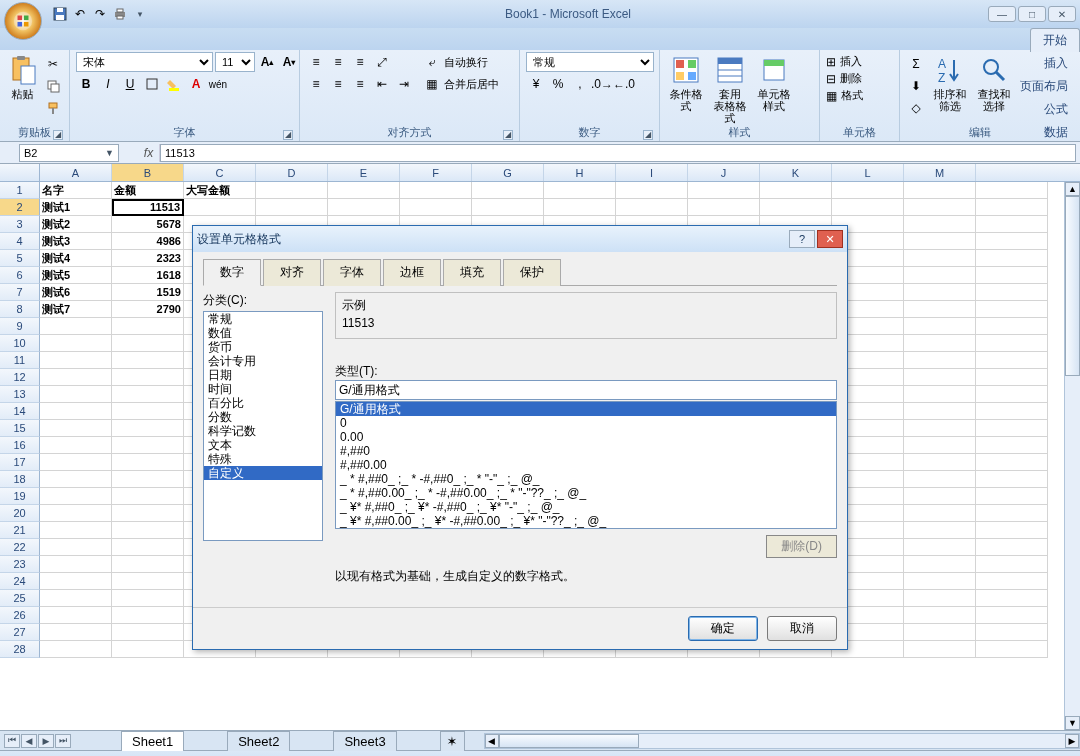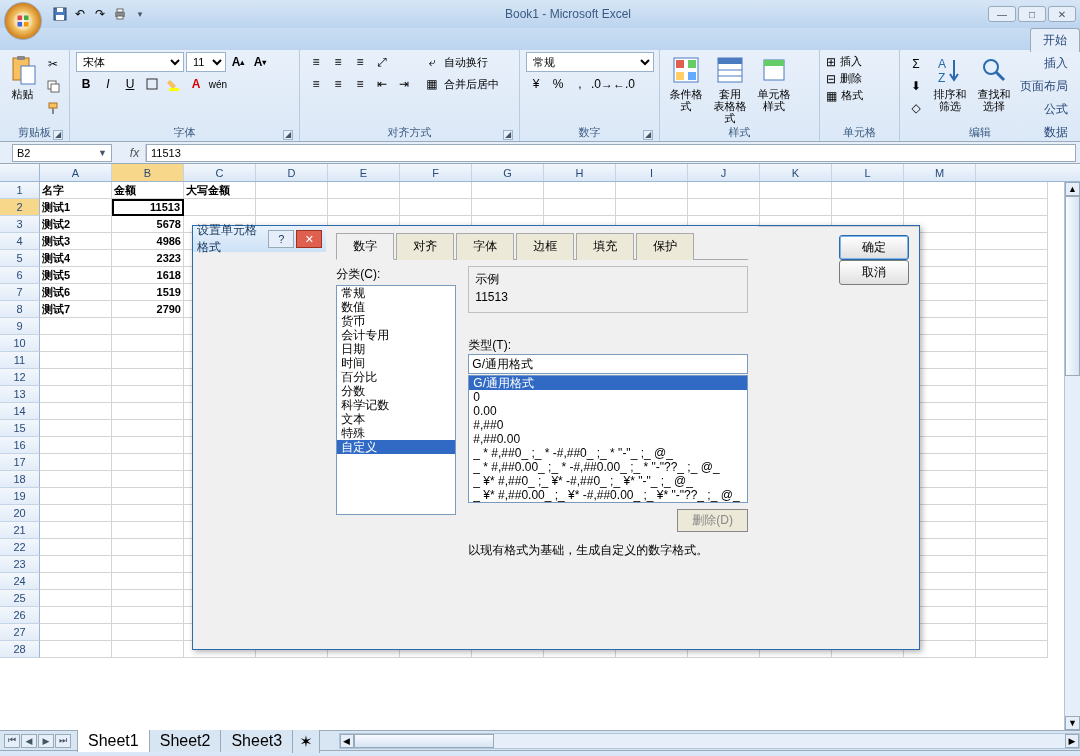--- a/index.html
+++ b/index.html
@@ -31,21 +31,21 @@
 .vstack { display:flex; flex-direction:column; gap:2px; }
 .hstack { display:flex; gap:2px; align-items:center; }
 .btn16 { width:20px; height:20px; border:1px solid transparent; display:flex; align-items:center; justify-content:center; }
 .bigbtn { width:40px; display:flex; flex-direction:column; align-items:center; gap:2px; padding-top:2px; }
 .bigbtn .ico { width:32px; height:32px; }
 .bigbtn .lbl { font-size:11px; text-align:center; line-height:12px; }
 select.rsel, input.rinp { height:20px; border:1px solid #99b3cc; background:#fff; font-size:11px; padding:0 2px; }
 
 
 .fbar { height: 22px; background:#e6eef9; border-bottom:1px solid #9ab; display:flex; align-items:center; }
-.namebox { width:100px; height:18px; border:1px solid #9ab; background:#fff; margin:0 12px; display:flex; align-items:center; padding:0 4px; font-size:11px; }
+.namebox { width:100px; height:18px; border:1px solid #9ab; background:#fff; margin:0 19px; display:flex; align-items:center; padding:0 4px; font-size:11px; }
 .namebox .dd { margin-left:auto; color:#456; font-size:9px; }
 .fxbtn { width:22px; height:18px; display:flex; align-items:center; justify-content:center; font-style:italic; color:#555; border-right:1px solid #ccd; }
 .fvalue { flex:1; height:18px; border:1px solid #9ab; background:#fff; margin-right:4px; padding:0 4px; font-size:11px; display:flex; align-items:center; }
 
 
 .gridwrap { position:relative; height: 566px; background:#fff; overflow:hidden; }
 .colheads { display:flex; height:18px; background:linear-gradient(#f3f7fc,#dbe8f7); border-bottom:1px solid #9db6d2; }
 .corner { width:40px; border-right:1px solid #9db6d2; background:linear-gradient(#f3f7fc,#dbe8f7); }
 .ch { width:72px; border-right:1px solid #c4d5e8; text-align:center; font-size:11px; color:#2a4a7a; line-height:18px; }
 .ch.sel { background:#f7d88a; }
@@ -56,33 +56,33 @@
 .cells { position:relative; }
 .crow { display:flex; height:17px;font-weight:bold; }
 .cell { width:72px; height:17px; border-right:1px solid #d4d4d4; border-bottom:1px solid #d4d4d4; font-size:11px; padding:0 2px; line-height:17px; overflow:hidden; white-space:nowrap; }
 .cell.r { text-align:right; }
 .cell.selcell { border:2px solid #000; line-height:13px; }
 
 
 .sheettabs { height:20px; background:#d8e5f3; border-top:1px solid #9ab; display:flex; align-items:center; padding-left:4px; }
 .stnav { display:flex; gap:1px; margin-right:6px; }
 .stnav span { width:16px; height:14px; border:1px solid #9ab; background:#e6eef9; font-size:9px; display:flex; align-items:center; justify-content:center; color:#456; }
-.stab { padding:2px 10px; background:#fff; border:1px solid #9ab; border-bottom:none; font-size:16px; margin-right:-1px; }
+.stab { padding:2px 10px; background:#fff; border:1px solid #9ab; border-bottom:none; font-size:13px; margin-right:-1px;margin-left:44px; }
 .stab.inact { background:#d8e5f3; }
 .scrollh { flex:1; margin-left:20px; height:16px; background:#e6eef9; border:1px solid #b0c4da; position:relative; }
 .scrollh .th { position:absolute; left:14px; width:140px; top:0; bottom:0; background:linear-gradient(#f8fbff,#d6e4f4); border:1px solid #9ab; }
 .scrollh .ar { position:absolute; width:14px; top:0; bottom:0; background:#e6eef9; border:1px solid #9ab; font-size:9px; display:flex; align-items:center; justify-content:center; }
 
 
 .status { height:22px; background:linear-gradient(#dbe8f7,#c8ddf2); border-top:1px solid #9ab; display:flex; align-items:center; font-size:11px; color:#2a4a7a; padding:0 6px; }
 .status .views { margin-left:auto; display:flex; gap:2px; }
 .status .zoom { display:flex; align-items:center; gap:6px; margin-left:10px; }
 
 
-.dlg { position:absolute; left:192px; top:225px; width:728px; height:425px; background:#f0f0f0; border:1px solid #2a6bb0; box-shadow:2px 2px 6px rgba(0,0,0,.3); z-index:20; display:flex; flex-direction:row; }
+.dlg { position:absolute; left:192px; top:225px; width:656px; height:425px; background:#f0f0f0; border:1px solid #2a6bb0; box-shadow:2px 2px 6px rgba(0,0,0,.3); z-index:20; display:flex; flex-direction:column; }
 .dlg-tb { height:26px; background:linear-gradient(#e8f2fc,#cde1f6); display:flex; align-items:center; padding:0 4px; font-size:12px; color:#1a3a60; }
 .dlg-tb .dx { margin-left:auto; display:flex; gap:2px; }
 .dlg-tb .dbtn { width:26px; height:18px; border:1px solid #9ab; background:#e6eef9; font-size:11px; display:flex; align-items:center; justify-content:center; }
 .dlg-tb .dbtn.close { background:#e06050; color:#fff; border-color:#a03020; }
 .dlg-body { flex:1; padding:6px 10px 8px 10px; display:flex; flex-direction:column; }
 .dtabs { display:flex; border-bottom:1px solid #aaa; }
 .dtab { padding:4px 16px; border:1px solid #aaa; border-bottom:none; background:#ece9d8; margin-right:2px; font-size:12px; position:relative; top:1px; }
 .dtab.active { background:#f0f0f0; border-bottom:1px solid #f0f0f0; }
 .dcontent { flex:1; display:flex; gap:12px; padding-top:6px; }
 .catcol { width:120px; }
@@ -194,21 +194,21 @@
             </svg>
           </div>
       </div>
     </div>
     <div class="group-label"><span>剪贴板</span><span class="grp-dl">◢</span></div>
   </div>
 
   <div class="group" style="width:230px">
     <div class="group-body vstack" style="width:100%">
       <div class="hstack">
-        <select class="rsel" style="width:108px"><option>宋体</option></select>
+        <select class="rsel" style="width:137px"><option>宋体</option></select>
         <select class="rsel" style="width:40px"><option>11</option></select>
         <div class="btn16" style="font-weight:bold">A<sup style="font-size:8px">▴</sup></div>
         <div class="btn16" style="font-weight:bold">A<sup style="font-size:8px">▾</sup></div>
       </div>
       <div class="hstack">
         <div class="btn16">
             <b>B</b>
           </div>
         <div class="btn16">
             <i>I</i>

